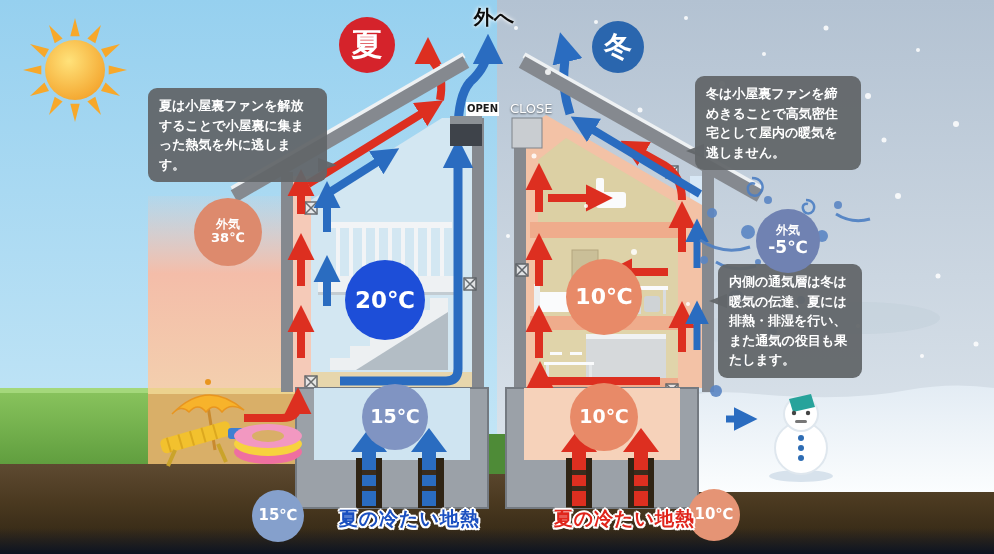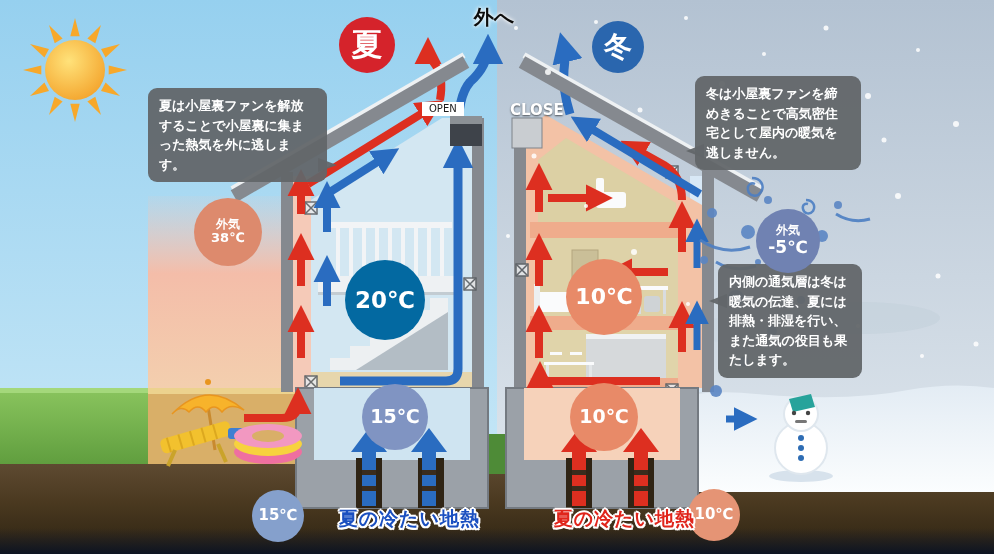--- a/index.html
+++ b/index.html
@@ -15,24 +15,24 @@
           align-items:center;justify-content:center;font-weight:800;}
   .season.summer{left:339px;top:17px;width:56px;height:56px;background:#d5232b;font-size:31px;}
   .season.winter{left:592px;top:21px;width:52px;height:52px;background:#2a66ae;font-size:28px;}
 
   
   .to-outside{position:absolute;left:462px;top:4px;width:64px;text-align:center;
               font-size:20px;font-weight:900;color:#0d0d0d;
               text-shadow:0 0 3px #fff,0 0 5px #fff;}
 
   
-  .chip-open{position:absolute;left:422px;top:102px;background:#fff;color:#1a1a1a;
-             font-size:10px;font-weight:400;line-height:1.2;padding:1px 7px;}
-  .chip-close{position:absolute;left:510px;top:101px;color:#fff;font-size:15px;
-              font-weight:700;text-shadow:0 1px 2px rgba(0,0,0,.6);}
+  .chip-open{position:absolute;left:466px;top:102px;background:#fff;color:#1a1a1a;
+             font-size:10px;font-weight:700;line-height:1.2;padding:1px 1px;}
+  .chip-close{position:absolute;left:510px;top:101px;color:#fff;font-size:13px;
+              font-weight:400;text-shadow:0 1px 2px rgba(0,0,0,.6);}
 
   
   .bubble{position:absolute;background:rgba(98,102,105,.95);color:#fff;
           font-size:13px;font-weight:600;line-height:1.5;padding:8px 11px;
           border-radius:9px;}
   .bubble .tail{position:absolute;width:0;height:0;border:7px solid transparent;}
   .bubble.b1{left:148px;top:88px;width:157px;}
   .bubble.b1 .tail{right:-17px;bottom:10px;border-left:19px solid rgba(98,102,105,.95);}
   .bubble.b2{left:148px;top:264px;width:131px;}
   .bubble.b2 .tail{right:-17px;top:18px;border-left:19px solid rgba(98,102,105,.95);}
@@ -43,21 +43,21 @@
 
   
   .badge{position:absolute;border-radius:50%;color:#fff;display:flex;
          flex-direction:column;align-items:center;justify-content:center;
          font-weight:800;text-align:center;line-height:1.15;}
   .badge .l{font-size:12px;font-weight:700;}
   .badge.ext-s{left:194px;top:198px;width:68px;height:68px;background:#dd8a6d;}
   .badge.ext-s .t{font-size:13px;}
   .badge.ext-w{left:756px;top:209px;width:64px;height:64px;background:#7082b2;}
   .badge.ext-w .t{font-size:17px;}
-  .badge.in20{left:345px;top:260px;width:80px;height:80px;background:#0369a1;font-size:23px;}
+  .badge.in20{left:345px;top:260px;width:80px;height:80px;background:#1d4ed8;font-size:23px;}
   .badge.uf15{left:362px;top:384px;width:66px;height:66px;background:#8094c2;font-size:19px;}
   .badge.in10{left:566px;top:259px;width:76px;height:76px;background:#e88a68;font-size:22px;}
   .badge.uf10{left:570px;top:383px;width:68px;height:68px;background:#e88a68;font-size:19px;}
   .badge.g15{left:252px;top:490px;width:52px;height:52px;background:#85a0cc;font-size:15px;}
   .badge.g10{left:688px;top:489px;width:52px;height:52px;background:#e59475;font-size:15px;}
 
   
   .geo{position:absolute;top:506px;width:180px;text-align:right;font-size:19px;
        font-weight:900;letter-spacing:1px;
        text-shadow:-2px 0 #fff,2px 0 #fff,0 -2px #fff,0 2px #fff,

